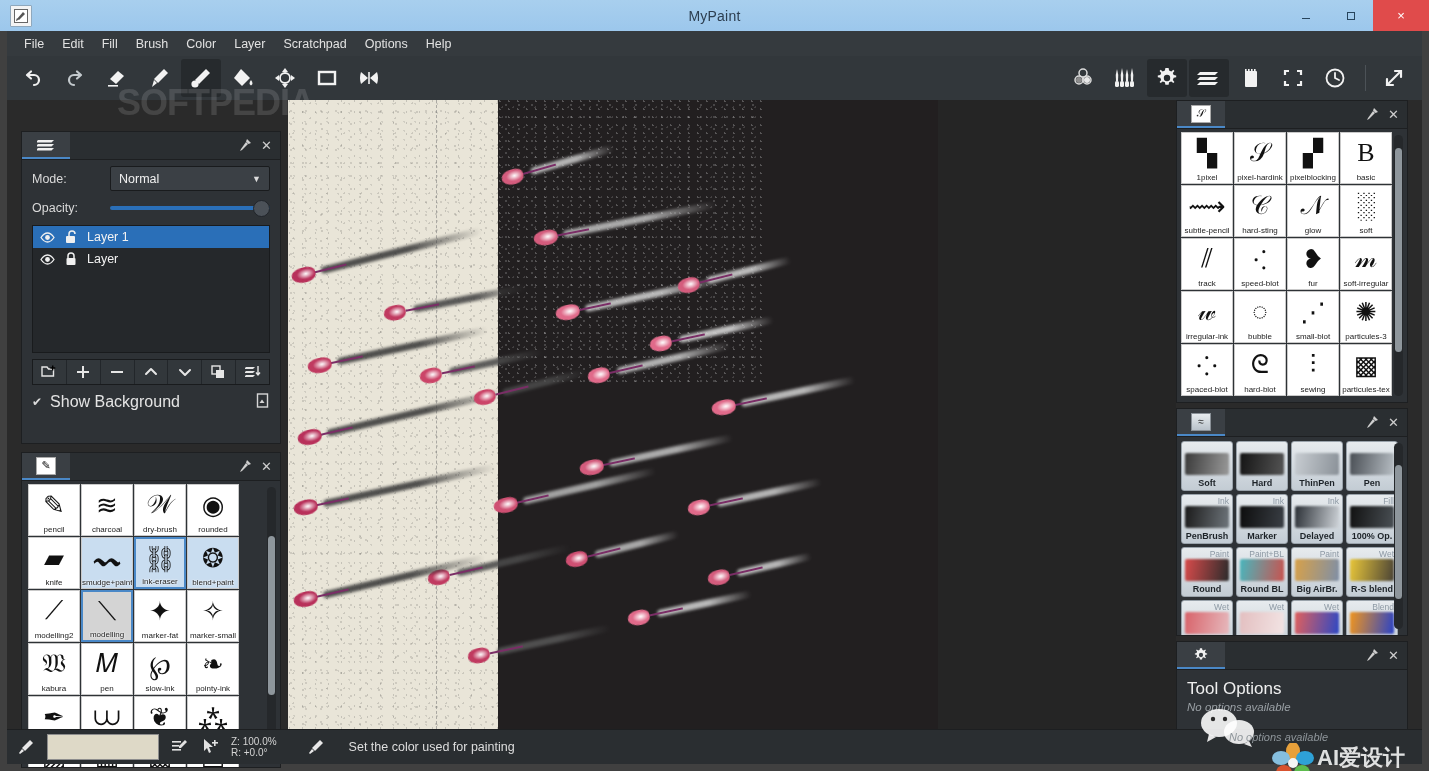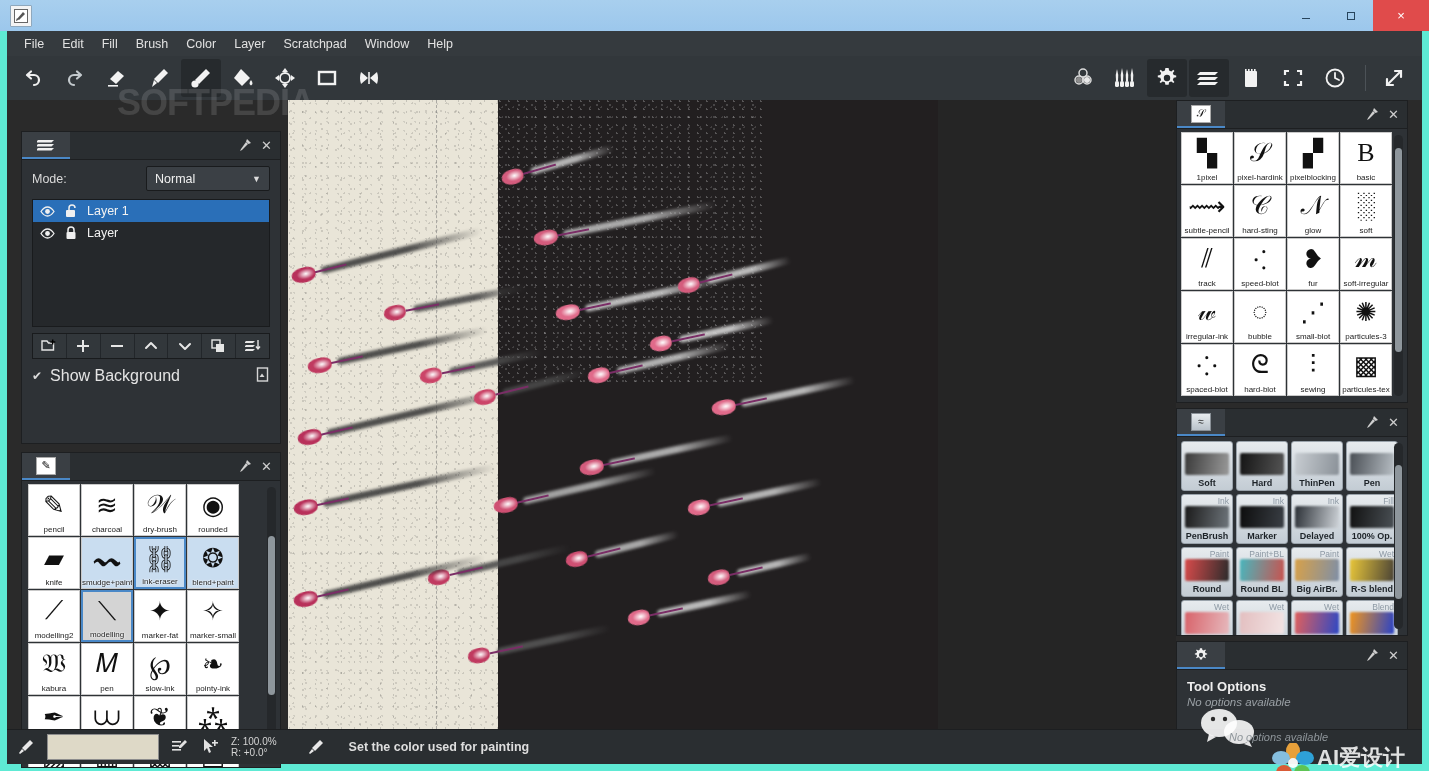--- a/index.html
+++ b/index.html
@@ -29,21 +29,21 @@
     position:absolute; left:0; right:0; text-align:center;
     font-size:14px; color:#2c3e50; letter-spacing:.2px;
   }
   .tb-btns { position:absolute; right:0; top:0; height:31px; display:flex; align-items:stretch; }
   .tb-btn { width:45px; display:flex; align-items:center; justify-content:center; color:#27445c; font-size:13px;}
   .tb-btn.close { background:#e04b4b; color:#fff; width:56px; }
 
   
   .frame {
     position:absolute; left:0; top:31px; width:1429px; height:740px;
-    background:#5eead4; padding:0 7px 7px 7px;
+    background:#404040; padding:0 7px 7px 7px;
   }
   .inner {
     position:relative; width:100%; height:100%;
     background:#2a2a2a;
   }
 
   
   .menubar {
     position:absolute; left:0; top:0; height:25px; width:100%;
     background:#353a3e; display:flex; align-items:center; padding-left:8px;
@@ -82,21 +82,21 @@
     width:48px; display:flex; align-items:center; justify-content:center;
     background:#3a3f44; border-bottom:2px solid #4a88c7;
     color:#eee;
   }
   .panel-head-fill { flex:1; }
   .panel-tools { display:flex; align-items:center; gap:9px; padding-right:8px; }
   .panel-tools span { color:#cfcfcf; font-size:13px; line-height:1; cursor:pointer; }
 
   
   #layers-panel { left:14px; top:31px; width:260px; height:313px; }
-  .row { display:flex; align-items:center; padding:6px 10px;gap:36px; }
+  .row { display:flex; align-items:center; padding:6px 10px; }
   .lbl { width:78px; font-size:12.5px; color:#dadada; }
   .combo {
     flex:1; height:25px; background:#3b4045; border:1px solid #191b1d;
     display:flex; align-items:center; padding:0 8px; color:#f0f0f0; font-size:12.5px;
     justify-content:space-between; border-radius:2px;
   }
   .combo .caret { font-size:9px; color:#dcdcdc; }
   .slider { flex:1; position:relative; height:18px; display:flex; align-items:center; }
   .slider-track { height:4px; background:#2a6fb8; width:100%; border-radius:2px; }
   .slider-knob {
@@ -224,33 +224,33 @@
     position:absolute; left:0; right:0; bottom:1px; text-align:center;
     font-size:9px; color:#1d2328; line-height:11px; font-weight:bold;
     white-space:nowrap; overflow:hidden;
   }
   .lcell .lswatch {
     position:absolute; left:3px; right:3px; top:11px; height:22px; border-radius:2px;
   }
 
   
   #tooloptions-panel { right:14px; top:541px; width:232px; height:95px; }
-  .to-title { padding:9px 10px 2px 10px; font-size:13px; font-weight:bold; color:#efefef; }
+  .to-title { padding:9px 10px 2px 10px; font-size:17px; font-weight:normal; color:#efefef; }
   .to-sub { padding:0 10px; font-size:11.5px; color:#9aa0a5; font-style:italic; }
 
   
   .statusbar {
     position:absolute; left:0; bottom:0; height:35px; width:100%;
     background:#2a2e31; display:flex; align-items:center; padding:0 10px; gap:12px;
     border-top:1px solid #1d1f21;
   }
   .sb-ico { color:#e4e4e4; display:flex; align-items:center; }
   .color-swatch { width:112px; height:26px; background:#ded9c7; border:1px solid #8d8d8d; }
   .zoominfo { font-size:10px; line-height:11px; color:#d4d4d4; }
-  .sb-msg { font-size:12.5px; color:#dedede; margin-left:12px;font-weight:bold; }
+  .sb-msg { font-size:12.5px; color:#dedede; margin-left:12px; }
 
   
   .wm { position:absolute; pointer-events:none; }
   .wm-wechat { left:1192px; top:675px; }
   .wm-cn {
     left:1235px; top:678px; font-size:30px; color:rgba(255,255,255,.80);
     font-family:"Liberation Serif", serif; letter-spacing:3px; font-weight:bold;
   }
   .wm-flower { left:1265px; top:712px; }
   .wm-ai { left:1310px; top:712px; font-size:22px; color:rgba(255,255,255,.85); font-weight:bold; }
@@ -262,20 +262,21 @@
 <div class="app">
 
   <div class="titlebar">
     <div class="tb-icon">
       <svg width="14" height="14" viewBox="0 0 14 14">
         <rect x="0.5" y="0.5" width="13" height="13" fill="#fff" stroke="#666"></rect>
         <path d="M3 10 L9 3 L11 5 L5 11 Z" fill="#555"></path>
         <path d="M2 12 L4 11 L3 9 Z" fill="#333"></path>
       </svg>
     </div>
+    <div class="tb-title">MyPaint</div>
     <div class="tb-btns">
       <div class="tb-btn">
         <svg width="12" height="12" viewBox="0 0 12 12">
             <rect x="2" y="8" width="8" height="1" fill="#27445c"></rect>
           </svg>
       </div>
       <div class="tb-btn">
         <svg width="12" height="12" viewBox="0 0 12 12">
             <rect x="2.5" y="2.5" width="7" height="7" fill="none" stroke="#27445c"></rect>
           </svg>
@@ -288,21 +289,21 @@
    <div class="inner">
 
     <div class="menubar">
       <div class="menu-item">File</div>
       <div class="menu-item">Edit</div>
       <div class="menu-item">Fill</div>
       <div class="menu-item">Brush</div>
       <div class="menu-item">Color</div>
       <div class="menu-item">Layer</div>
       <div class="menu-item">Scratchpad</div>
-      <div class="menu-item">Window</div>
+      <div class="menu-item">Options</div>
       <div class="menu-item">Help</div>
     </div>
 
     <div class="toolbar">
       <div class="tool-btn">
         <svg width="22" height="22" viewBox="0 0 22 22">
               <path d="M6 8 L12 8 a5 5 0 0 1 0 10" fill="none" stroke="#f0f0f0" stroke-width="2.2" stroke-linecap="round"></path>
               <path d="M9 4.5 L5 8 L9 11.5" fill="none" stroke="#f0f0f0" stroke-width="2.2" stroke-linecap="round" stroke-linejoin="round"></path>
             </svg>
       </div>
@@ -608,20 +609,27 @@
         </div>
 
         <div class="row">
           <div class="lbl">Mode:</div>
           <div class="combo">
             <span>Normal</span>
             <span class="caret">▼</span>
           </div>
         </div>
 
+        <div class="row" style="padding-top:2px;">
+          <div class="lbl">Opacity:</div>
+          <div class="slider">
+            <div class="slider-track"></div>
+            <div class="slider-knob"></div>
+          </div>
+        </div>
 
         <div class="layer-list" id="layer-list">
               <div class="layer-row selected">
                 <span class="eye">
                   <svg width="15" height="11" viewBox="0 0 15 11">
                     <path d="M7.5 1 C11 1 14 5.5 14 5.5 C14 5.5 11 10 7.5 10 C4 10 1 5.5 1 5.5 C1 5.5 4 1 7.5 1Z" fill="none" stroke="#f0f0f0" stroke-width="1.3"></path>
                     <circle cx="7.5" cy="5.5" r="2.4" fill="#f0f0f0"></circle>
                   </svg>
                 </span>
                 <span class="lock">

